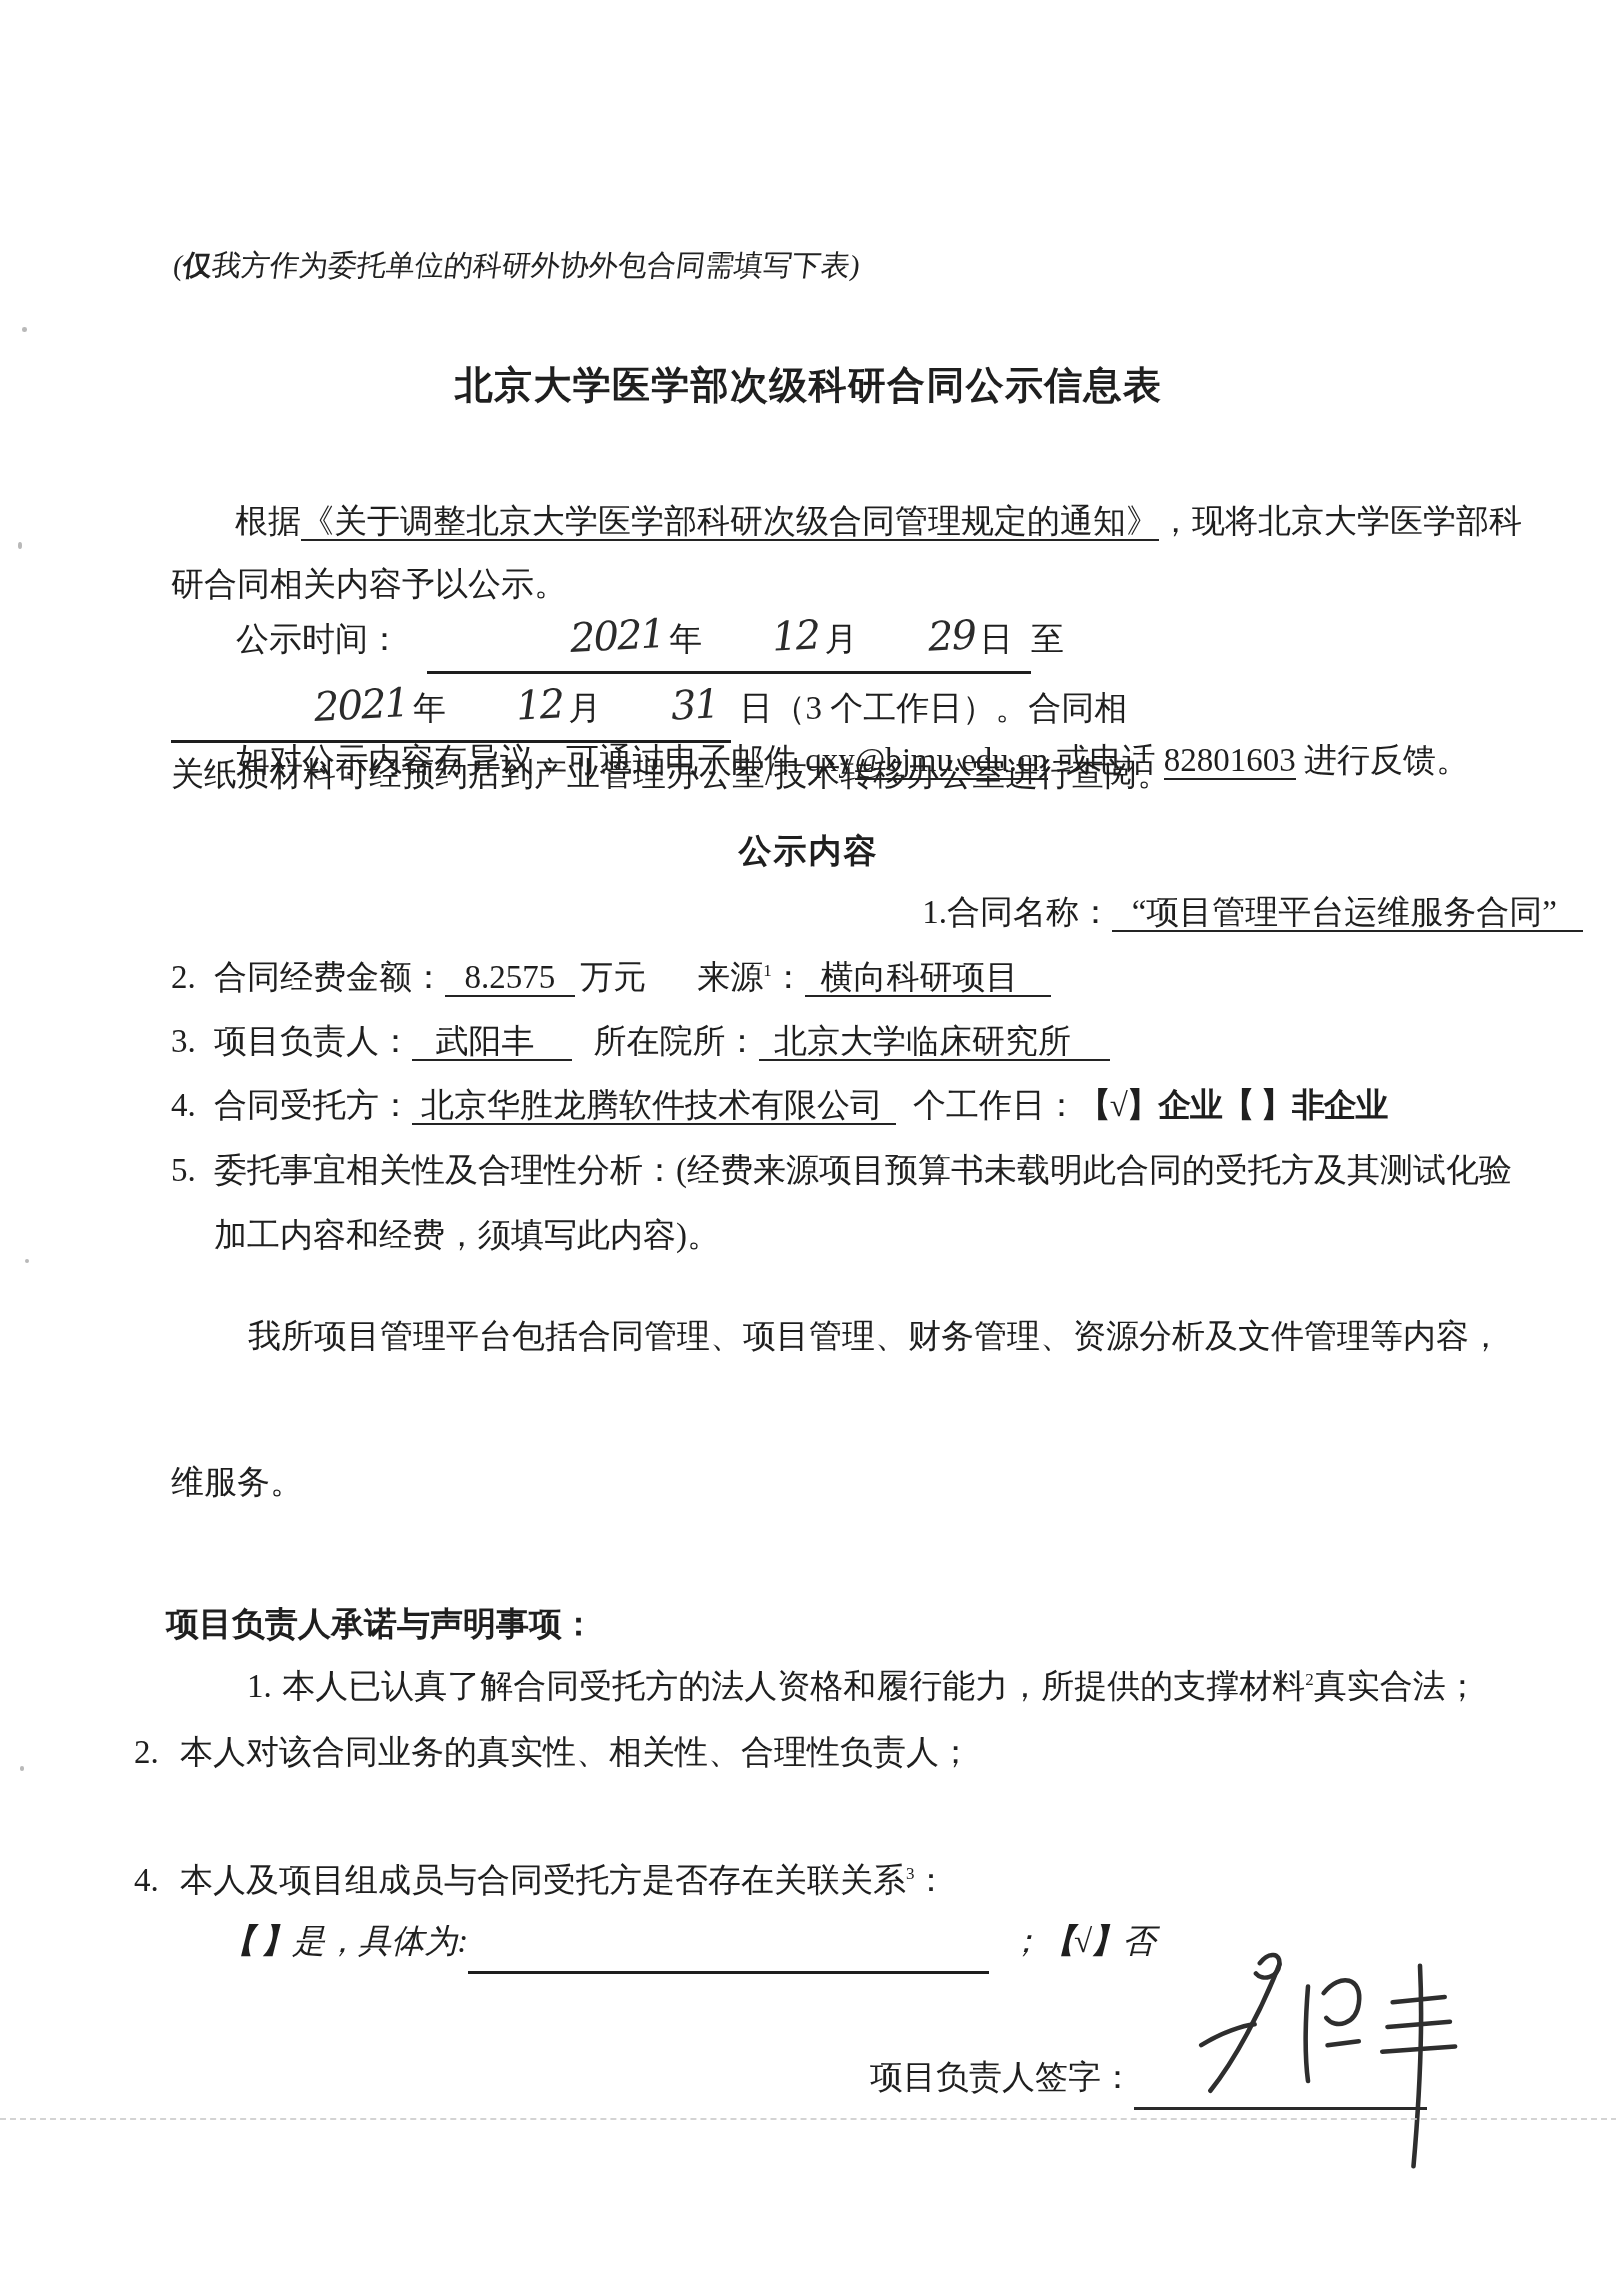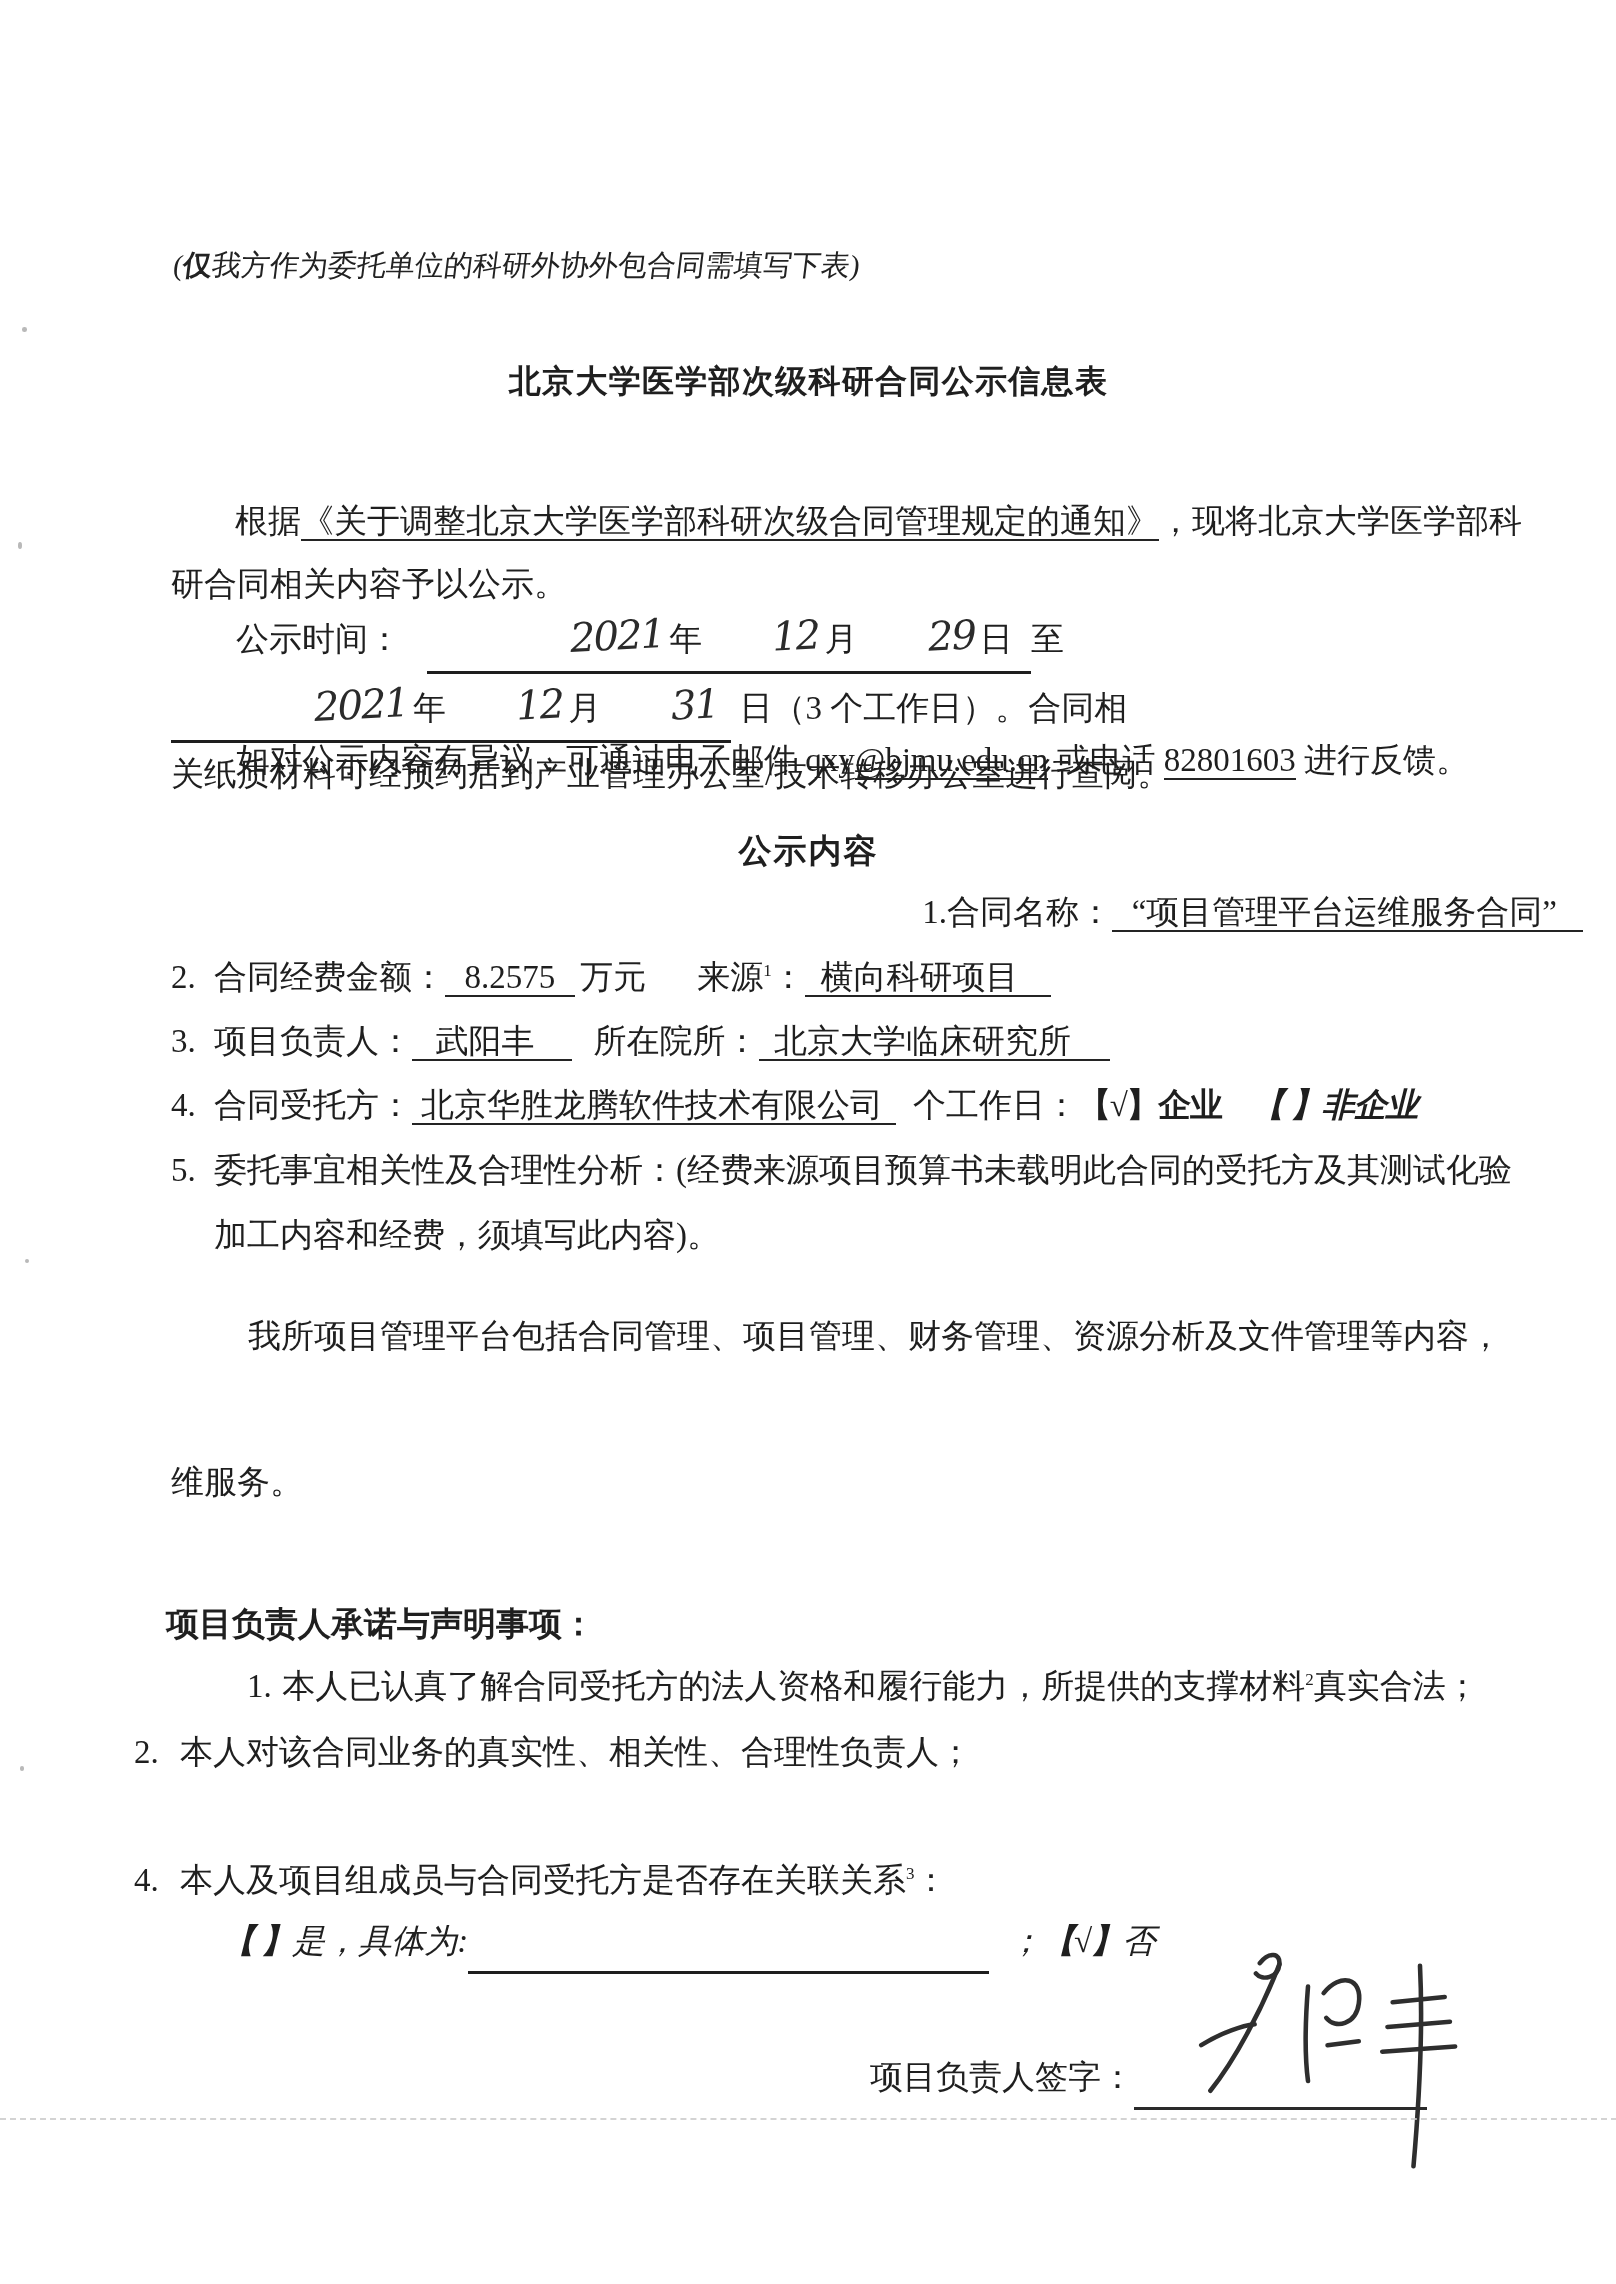--- a/index.html
+++ b/index.html
@@ -10,21 +10,21 @@
     font-family:"Liberation Serif","DejaVu Serif",serif;
     color:#1f1f1f;
     font-size:33px;
     overflow:hidden;
   }
   .abs{position:absolute;}
   .para{line-height:63px;}
   .center{width:100%;text-align:center;}
   .bold{font-weight:bold;}
   .note{font-size:29px;transform:skewX(-7deg);transform-origin:left bottom;color:#222;}
-  .title{font-weight:bold;font-size:32px;letter-spacing:1.3px;}
+  .title{font-weight:bold;font-size:38px;letter-spacing:1.3px;}
   .heading{font-weight:bold;font-size:33px;letter-spacing:2px;}
   .u{border-bottom:2.6px solid #242424;padding:0 6.5px;}
   .u-tight{border-bottom:2.6px solid #242424;}
   .fill{display:inline-block;border-bottom:3.3px solid #1e1e1e;padding:0 13px;white-space:nowrap;}
   .hw{
     font-family:"DejaVu Serif",serif;font-style:italic;
     font-size:40px;letter-spacing:-2px;color:#2b2b2b;
     display:inline-block;transform:rotate(-3deg) translateY(1.3px);
   }
   .unit{margin:0 5.2px;}
@@ -81,21 +81,21 @@
 
   <div class="abs item" style="left:171px;top:945px;width:1369px;">
     <span class="num">2.</span><span>合同经费金额：</span><span class="u" style="padding:0 19.6px;">8.2575</span><span class="unit">万元</span><span style="margin-left:46px;">来源</span><sup>1</sup><span>：</span><span class="u" style="padding:0 33px 0 15.6px;">横向科研项目</span>
   </div>
 
   <div class="abs item" style="left:171px;top:1009px;width:1369px;">
     <span class="num">3.</span><span>项目负责人：</span><span class="u" style="padding:0 37px 0 23.5px;">武阳丰</span><span style="margin-left:22px;">所在院所：</span><span class="u" style="padding:0 39px 0 15.6px;">北京大学临床研究所</span>
   </div>
 
   <div class="abs item" style="left:171px;top:1073px;width:1401px;">
-    <span class="num">4.</span><span>合同受托方：</span><span class="u" style="padding:0 13px 0 9px;">北京华胜龙腾软件技术有限公司</span><span style="margin-left:17px;">个工作日：</span><span class="brackets">【√】企业</span><span class="brackets" style="margin-left:30px;font-style:italic;">【 】非企业</span>
+    <span class="num">4.</span><span>合同受托方：</span><span class="u" style="padding:0 13px 0 9px;">北京华胜龙腾软件技术有限公司</span><span style="margin-left:17px;">个工作日：</span><span class="brackets">【√】企业</span><span class="brackets" style="">【 】非企业</span>
   </div>
 
   <div class="abs item" style="left:171px;top:1138px;width:1375px;">
     <span class="num">5.</span><span>委托事宜相关性及合理性分析：(经费来源项目预算书未载明此合同的受托方及其测试化验</span><br>
     <span>加工内容和经费，须填写此内容)。</span>
   </div>
 
   <div class="abs" style="left:171px;top:1300px;width:1362px;line-height:73px;text-indent:77px;">
     <span>我所项目管理平台包括合同管理、项目管理、财务管理、资源分析及文件管理等内容，</span><br>
     <br>

